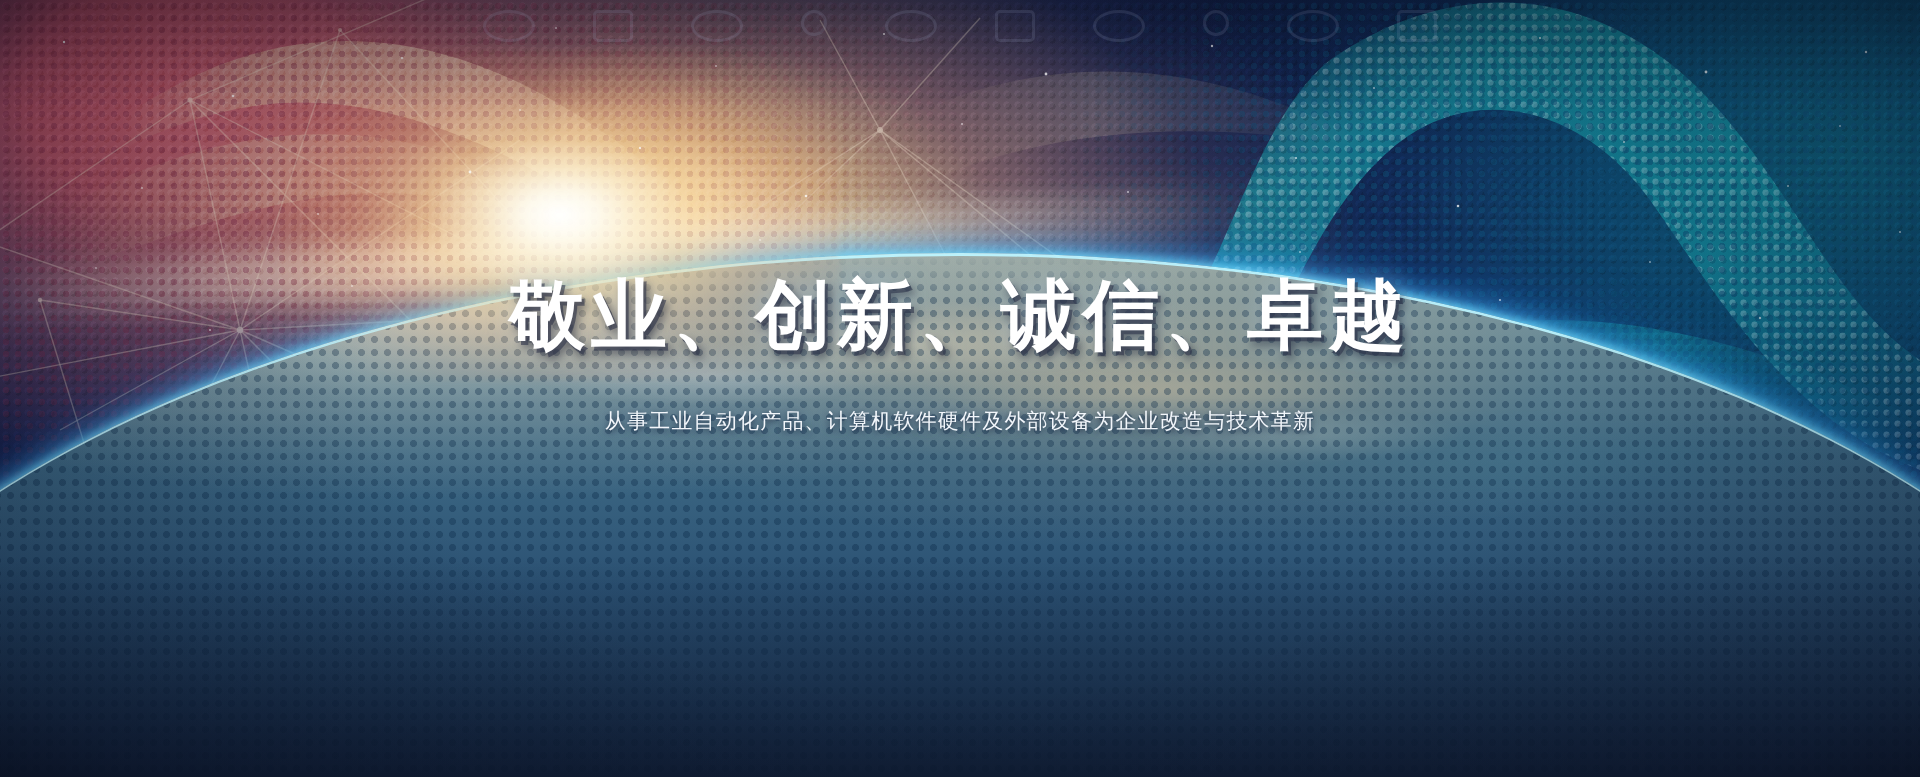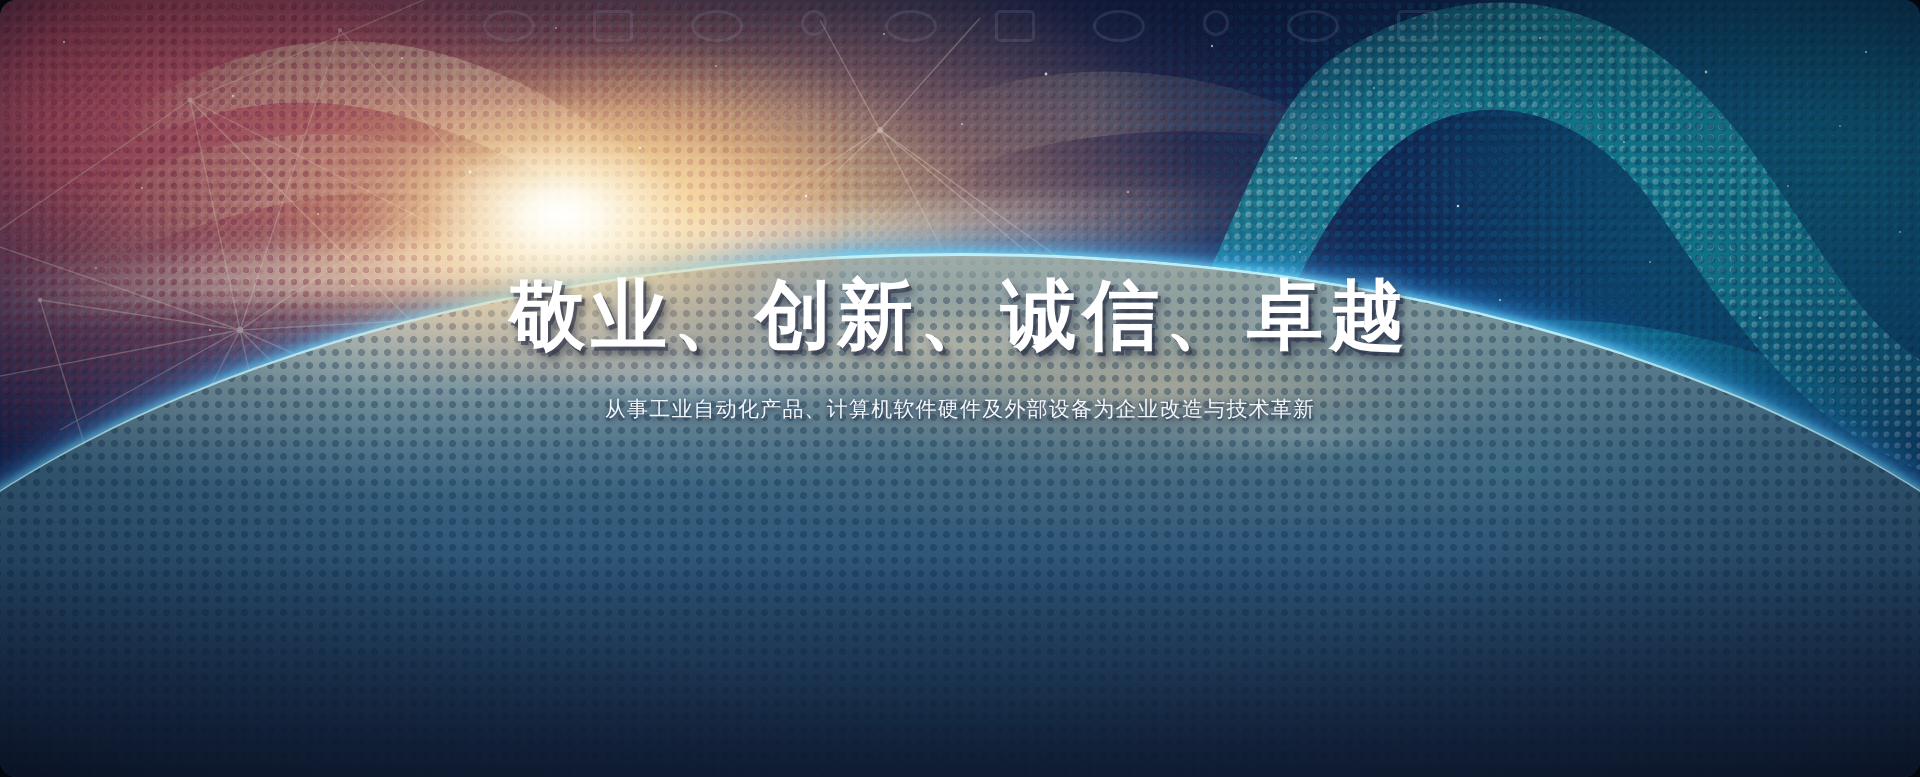--- a/index.html
+++ b/index.html
@@ -11,21 +11,20 @@
   body {
     font-family: "Liberation Sans", "DejaVu Sans", sans-serif;
   }
 
   .stage {
     position: relative;
     width: 1920px;
     height: 777px;
     overflow: hidden;
     background: #0a1030;
-    border-radius: 17px;
   }
 
   
   .layer { position: absolute; inset: 0; }
 
   .bg-base {
     background:
       radial-gradient(ellipse 900px 560px at 36% 30%, #f8e9c6 0%, rgba(243,200,140,0.72) 16%, rgba(200,130,120,0.42) 34%, rgba(90,70,120,0.10) 58%, rgba(0,0,0,0) 74%),
       radial-gradient(ellipse 760px 520px at 10% 12%, #c4566a 0%, #a7485f 22%, rgba(120,60,95,0.55) 46%, rgba(40,30,70,0.10) 72%, rgba(0,0,0,0) 88%),
       radial-gradient(ellipse 820px 640px at 96% 20%, #0f5f7a 0%, #0d4a70 28%, rgba(12,45,90,0.6) 55%, rgba(8,20,55,0.2) 80%, rgba(0,0,0,0) 100%),
@@ -218,21 +217,21 @@
   .sub {
     margin: 0;
     color: #f2f6fb;
     font-size: 21px;
     line-height: 40px;
     letter-spacing: 1.2px;
     font-weight: 400;
     text-shadow: 0 2px 6px rgba(5,10,30,0.75), 0 0 14px rgba(80,130,200,0.35);
     white-space: nowrap;
   }
-  .sub-1 { margin-top: 32px; }
+  .sub-1 { margin-top: 44px; }
 </style>
 </head>
 <body>
 
 <div class="stage">
 
   <div class="layer bg-base"></div>
 
   <div class="sun-spread"></div>
   <div class="sun-streak"></div>

